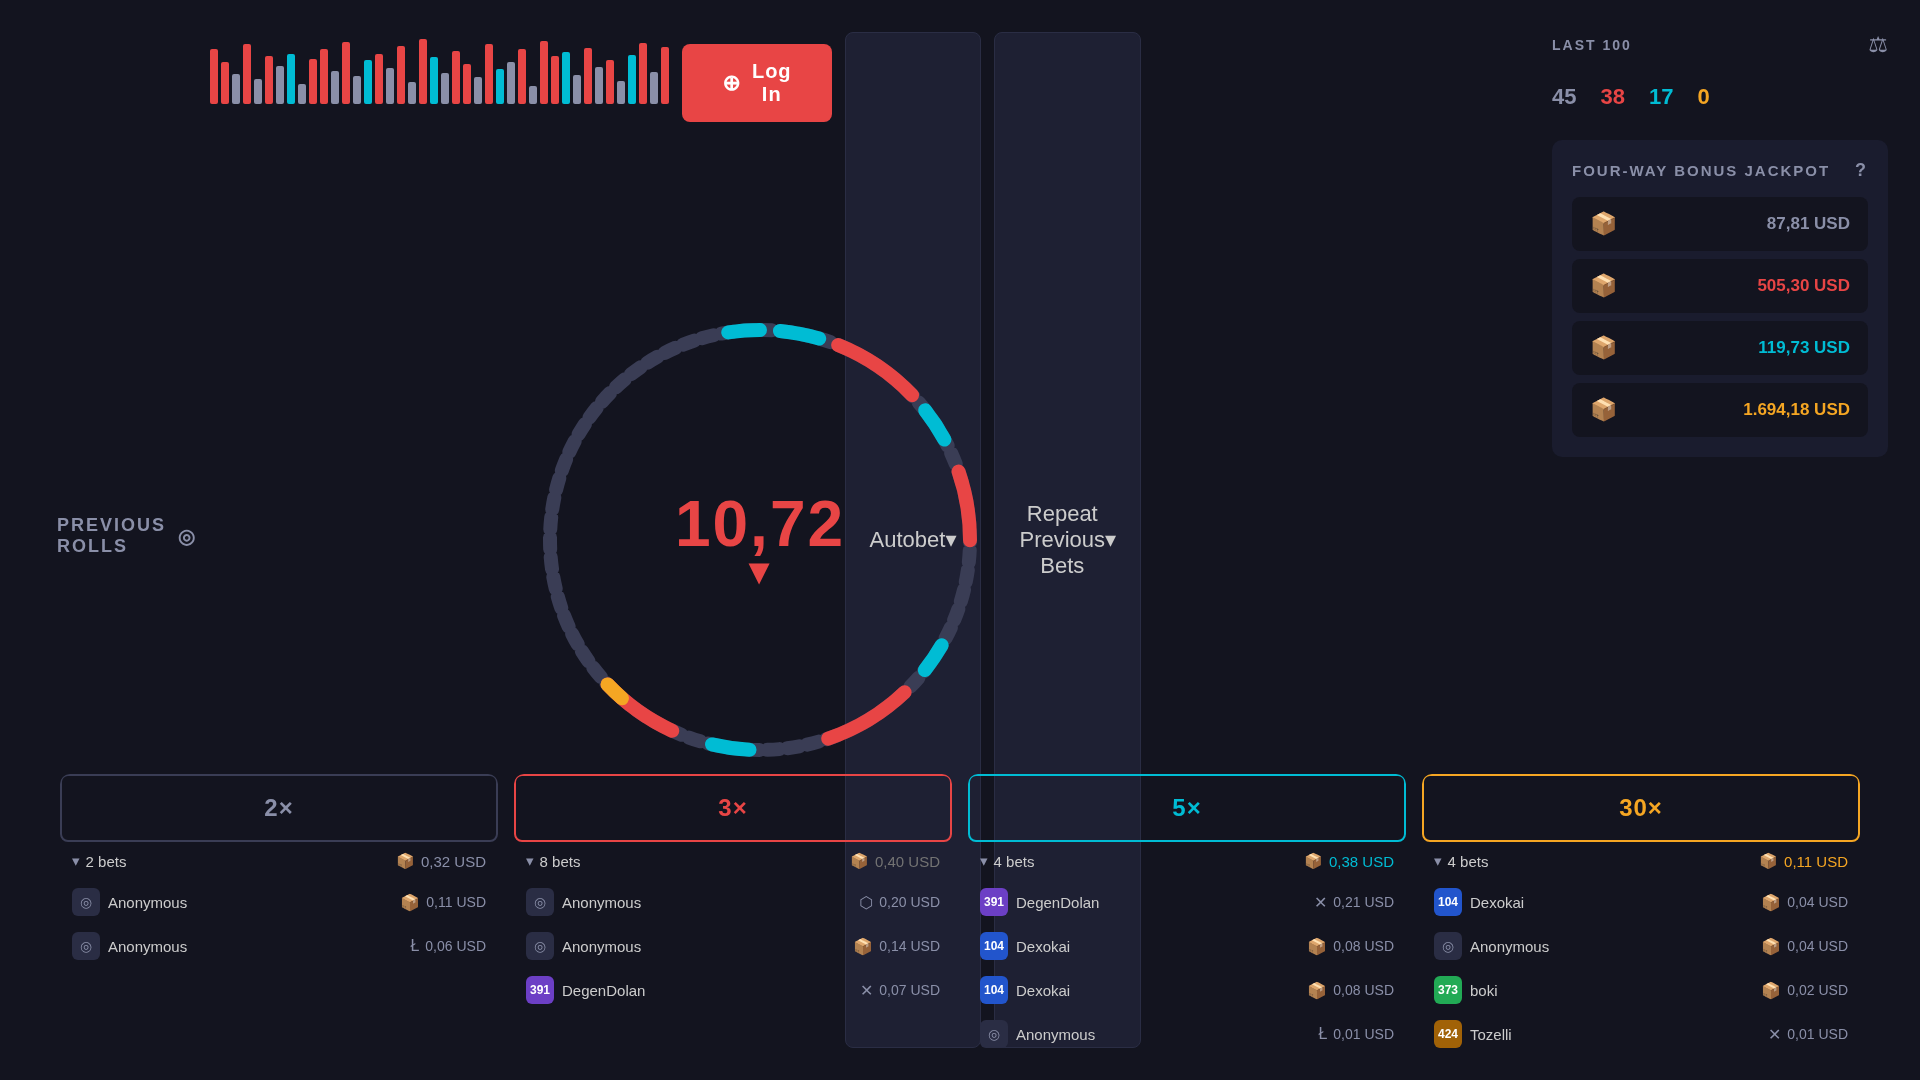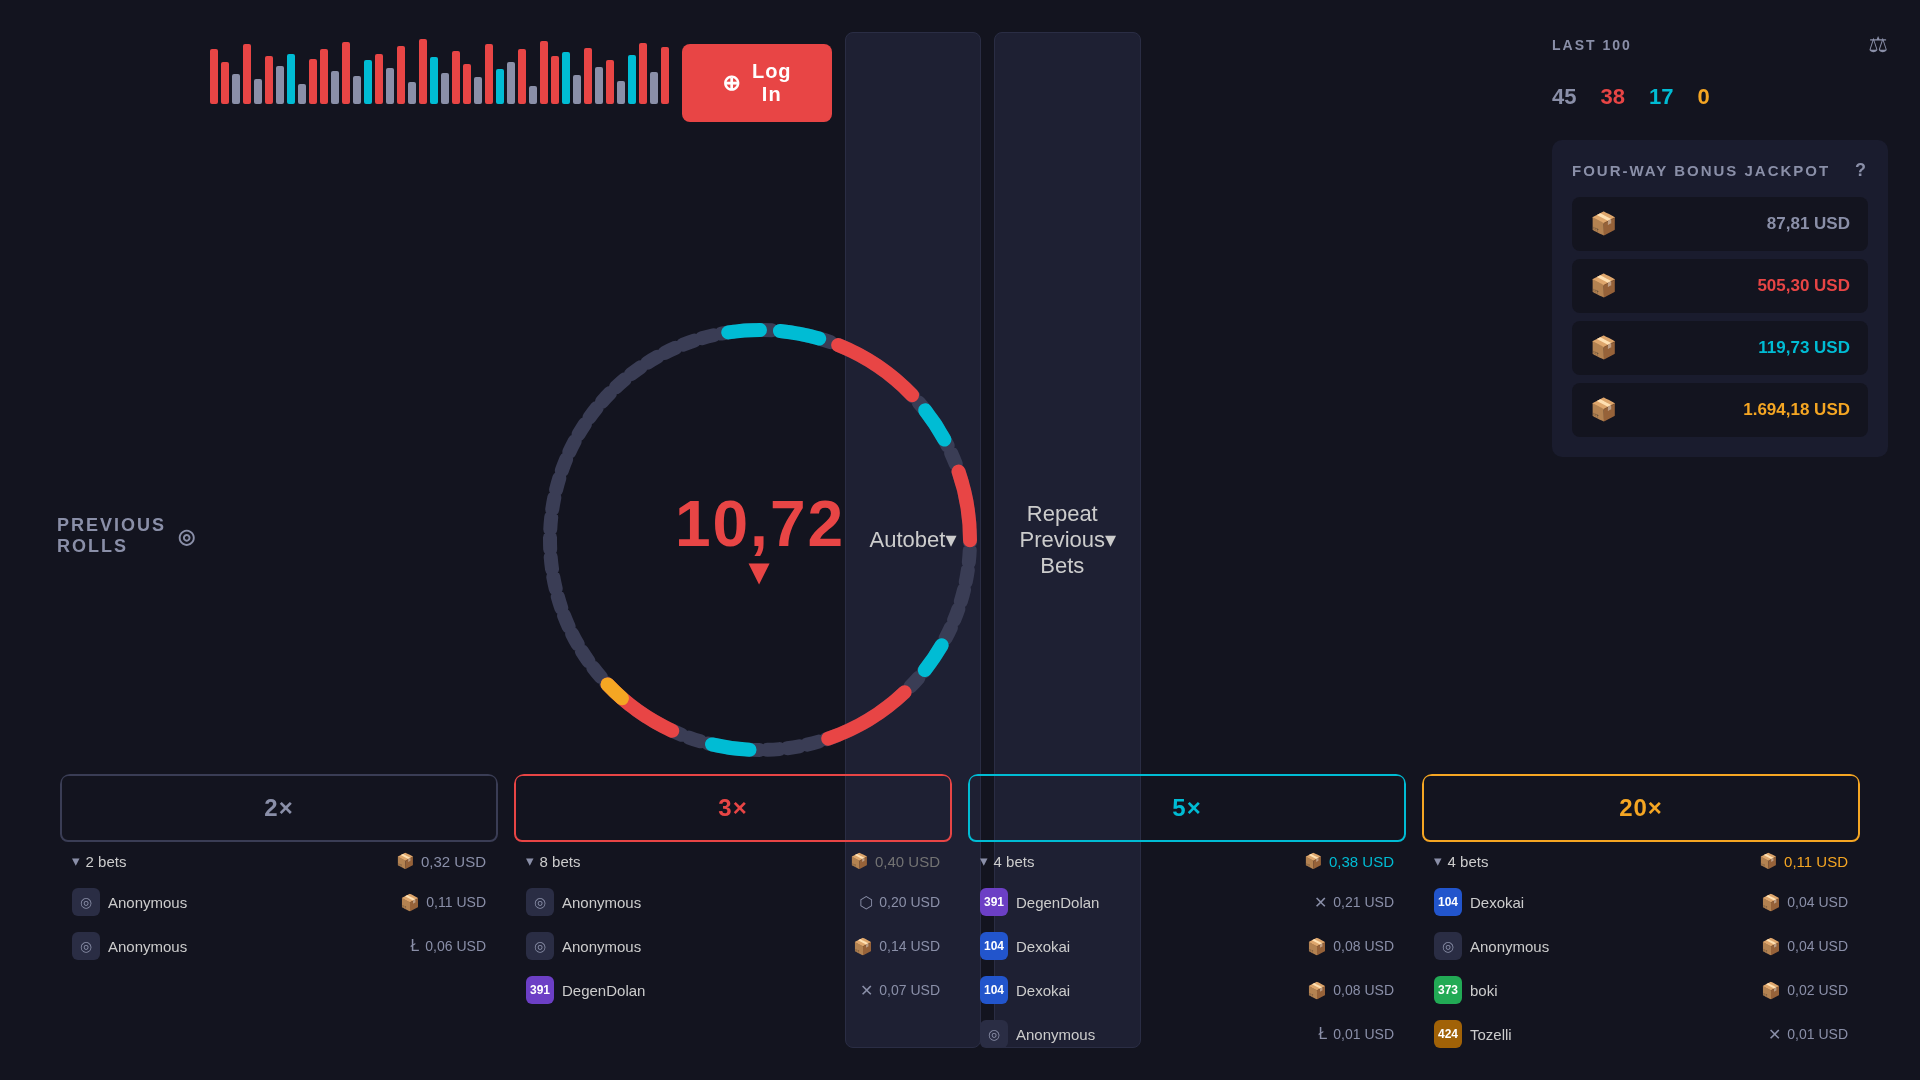--- a/index.html
+++ b/index.html
@@ -507,21 +507,21 @@
           <div class="hidden-icon">◎</div>
           <span class="user-name">Anonymous</span>
         </div>
         <div class="amount-info">
           <span class="coin-icon" style="">Ł</span>
           <span>0,01 USD</span>
         </div>
       </div>
     </div>
     <div class="bet-column">
-      <div class="bet-header" style="border: 2px solid rgb(245, 166, 35); color: rgb(245, 166, 35); border-radius: 8px;">20×</div>
+      <div class="bet-header" style="border: 2px solid rgb(245, 166, 35); color: rgb(245, 166, 35); border-radius: 8px;">30×</div>
       <div class="bet-summary">
       <div class="bet-summary-count">
         <span style="color:#8a8fa8">▾</span>
         <span style="color:#ccc">4 bets</span>
       </div>
       <div class="bet-summary-amount">
         <span>📦</span>
         <span style="color:#f5a623">0,11 USD</span>
       </div>
     </div>

